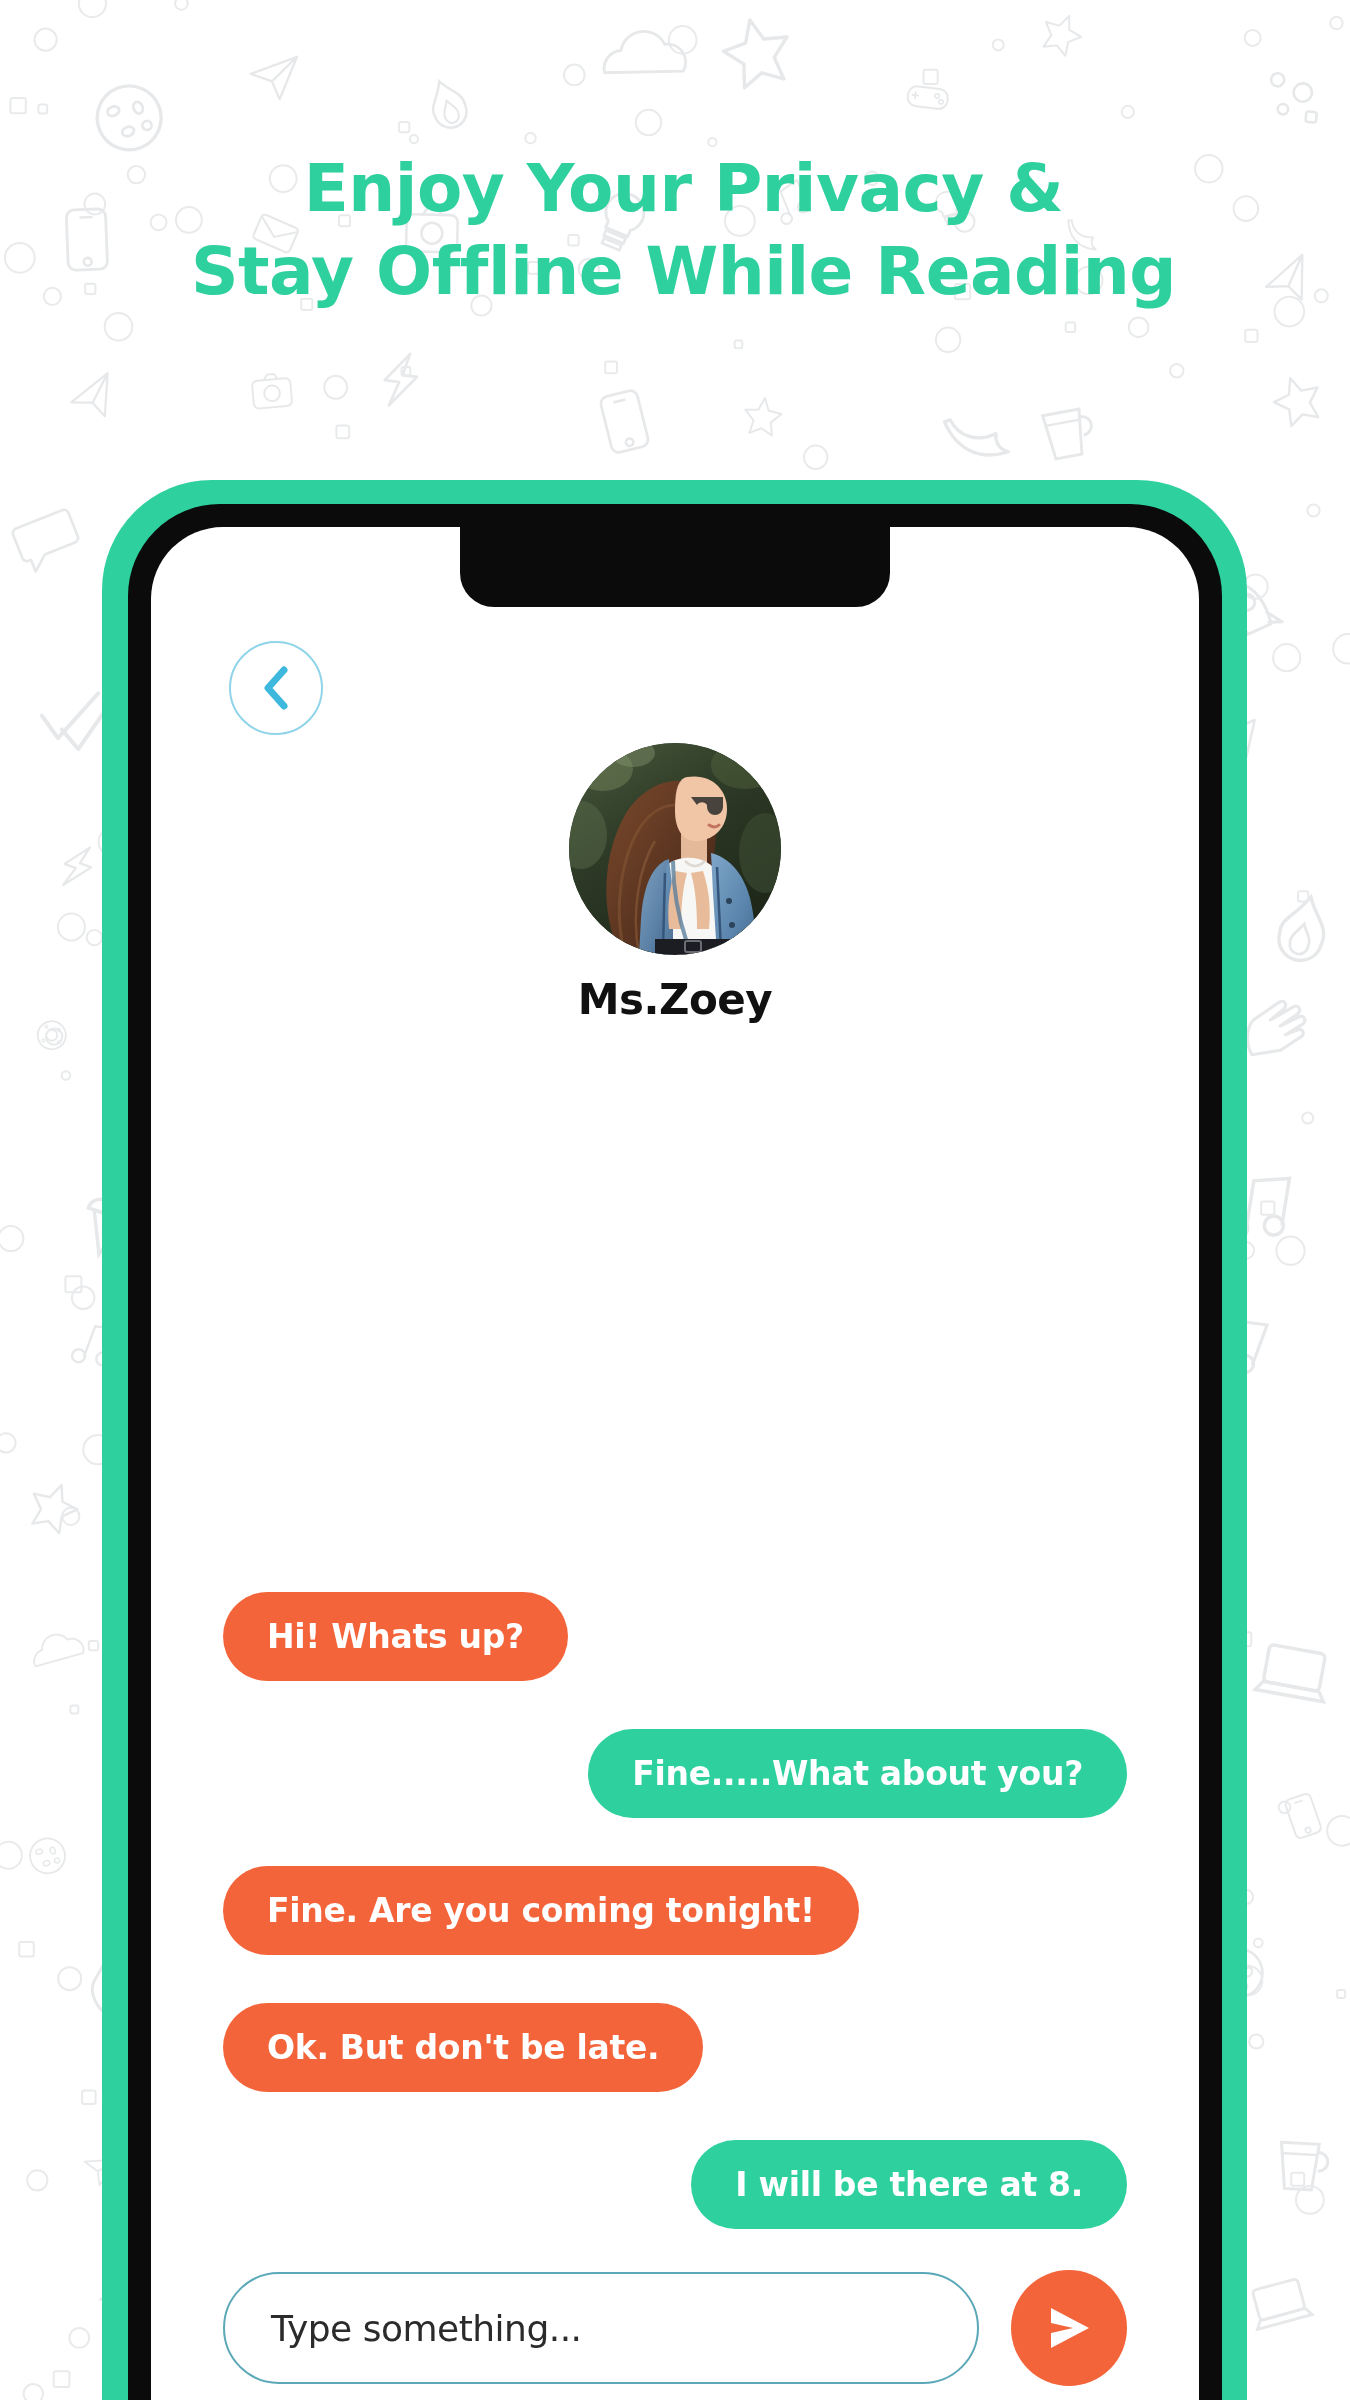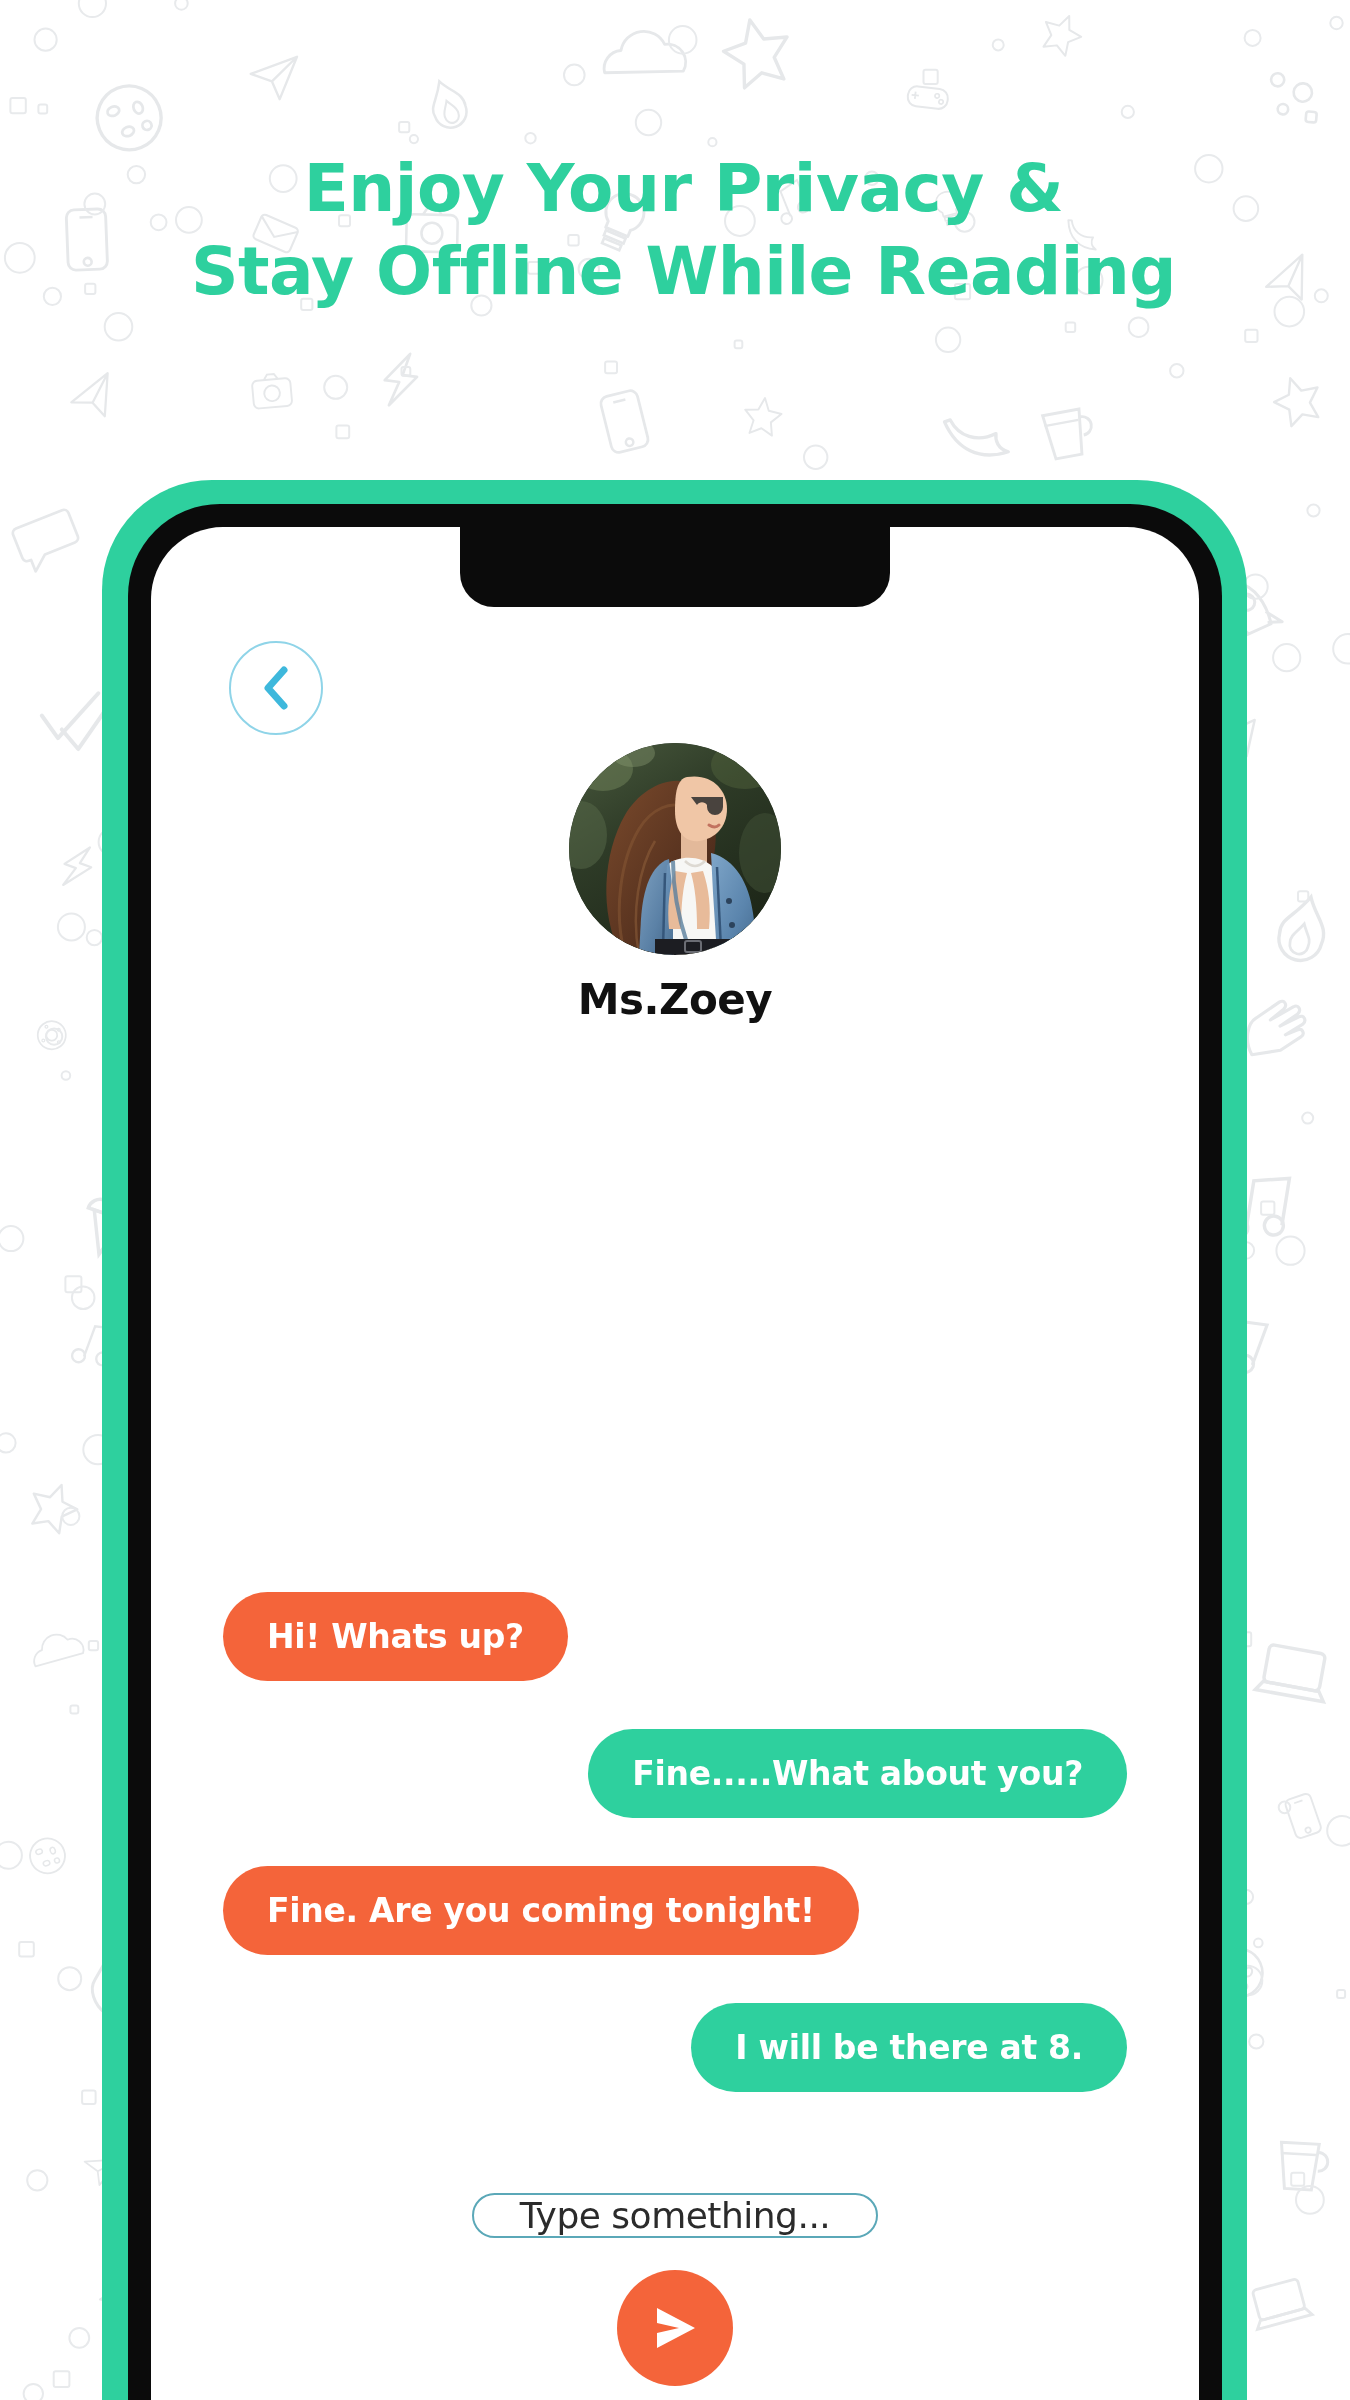--- a/index.html
+++ b/index.html
@@ -158,21 +158,21 @@
     letter-spacing:-0.3px;
   }
   .bubble.them { background:#F4643A;text-align:center; }
   .bubble.me   { background:#2ED09E; }
 
   
   .composer {
     position:absolute;
     left:72px; right:72px;
     bottom:84px;
-    display:flex; align-items:center; gap:32px;flex-direction:column;
+    display:flex; align-items:center; gap:32px;
   }
   .composer-input {
     flex:1;
     height:112px;
     border:2px solid #5ba8b8;
     border-radius:60px;
     background:#ffffff;
     display:flex; align-items:center;
     padding:0 46px;
   }
@@ -822,20 +822,23 @@
         <div class="chat" id="chat-thread">
             <div class="msg-row left">
               <div class="bubble them">Hi! Whats up?</div>
             </div>
             <div class="msg-row right">
               <div class="bubble me">Fine.....What about you?</div>
             </div>
             <div class="msg-row left">
               <div class="bubble them">Fine. Are you coming tonight!</div>
             </div>
+            <div class="msg-row left">
+              <div class="bubble them">Ok. But don't be late.</div>
+            </div>
             <div class="msg-row right">
               <div class="bubble me">I will be there at 8.</div>
             </div>
           </div>
 
         <div class="composer">
           <div class="composer-input">
             <span class="ph">Type something...</span>
           </div>
           <div class="send-btn">

